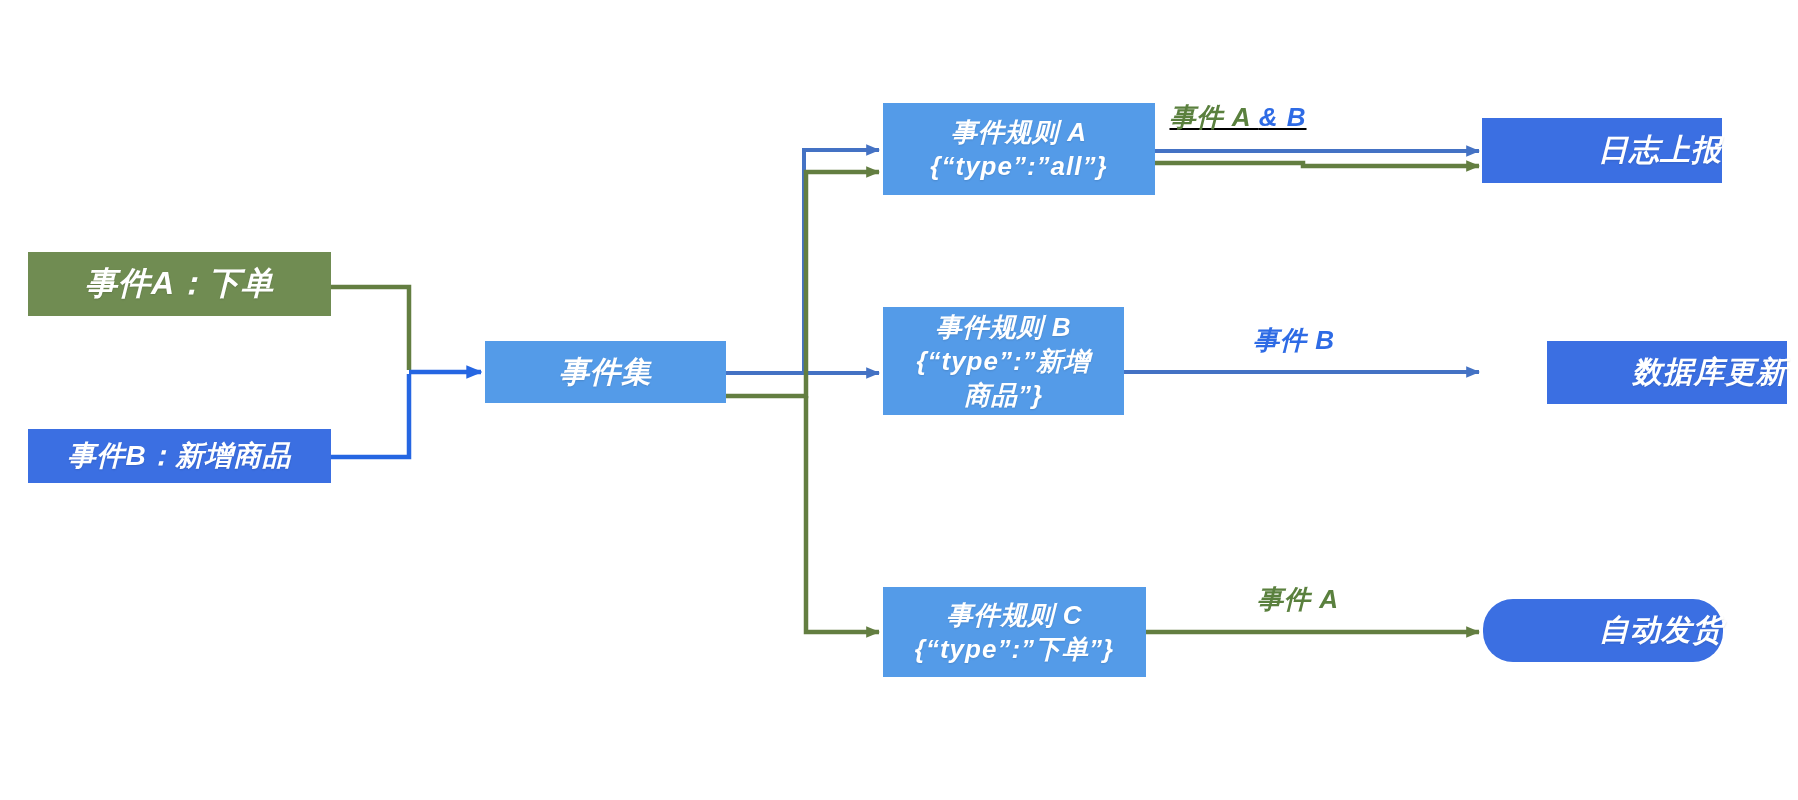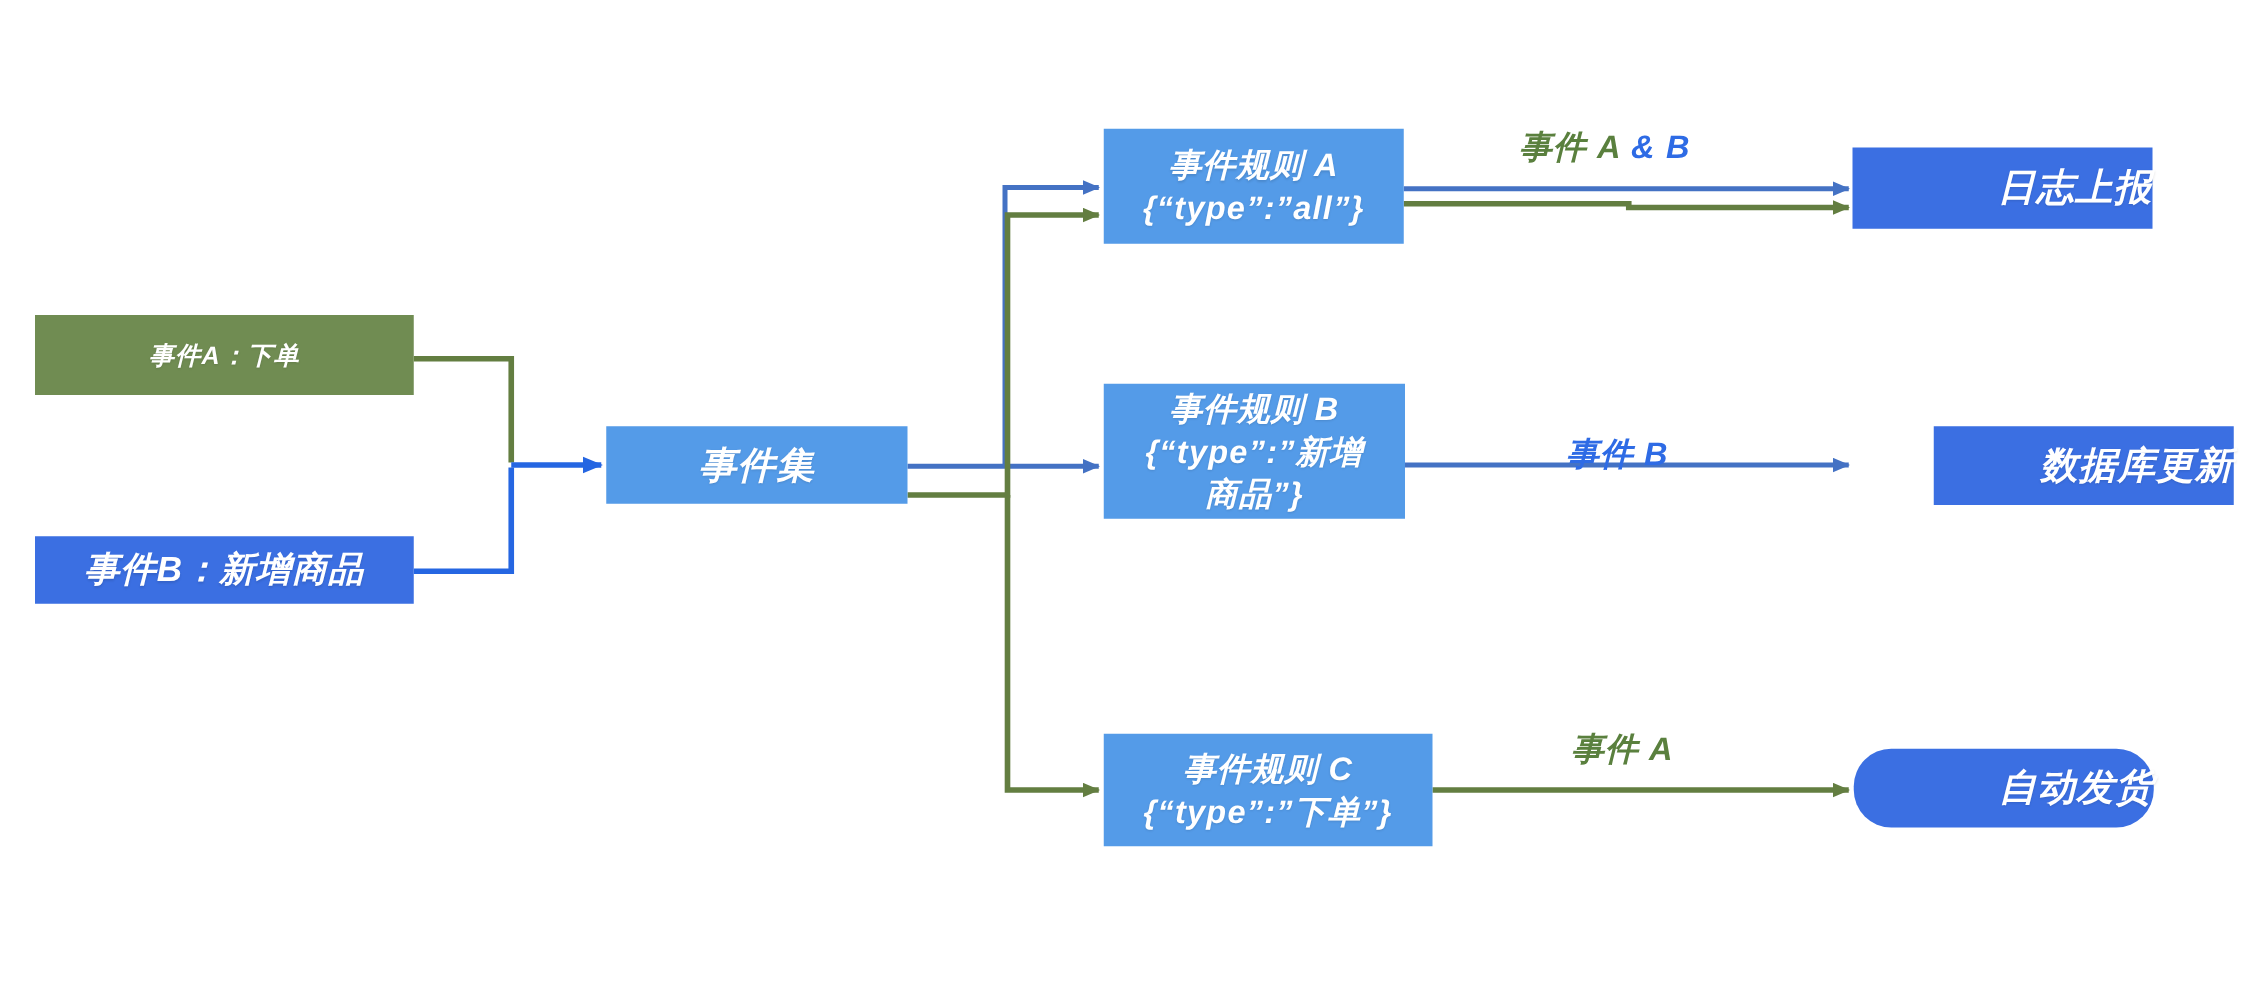--- a/index.html
+++ b/index.html
@@ -33,40 +33,40 @@
     align-items:center;justify-content:center;
     color:#fff;font-weight:bold;font-style:italic;
     text-align:center;letter-spacing:1px;
     text-shadow:0 1px 2px rgba(0,0,0,0.12);
     box-sizing:border-box;
   }
   .fill-green{background:var(--green_fill);}
   .fill-vivid{background:var(--vivid_blue_fill);}
   .fill-light{background:var(--light_blue_fill);}
 
-  .n-event-a{left:28px;top:252px;width:303px;height:64px;font-size:20px;}
+  .n-event-a{left:28px;top:252px;width:303px;height:64px;font-size:32px;}
   .n-event-b{left:28px;top:429px;width:303px;height:54px;font-size:28px;}
   .n-event-set{left:485px;top:341px;width:241px;height:62px;font-size:30px;}
   .n-rule{font-size:26px;line-height:34px;}
-  .n-rule-a{left:883px;top:103px;width:240px;height:92px;}
+  .n-rule-a{left:883px;top:103px;width:272px;height:92px;}
   .n-rule-b{left:883px;top:307px;width:241px;height:108px;}
   .n-rule-c{left:883px;top:587px;width:263px;height:90px;}
   .n-sink{font-size:30px;align-items:flex-end;}
   .n-sink-log{left:1482px;top:118px;width:240px;height:65px;}
   .n-sink-db{left:1547px;top:341px;width:240px;height:63px;}
   .n-sink-ship{left:1483px;top:599px;width:240px;height:63px;border-radius:30px;}
   .node .line{display:block;}
 
   .edge-label{
     position:absolute;
     font-size:26px;font-weight:bold;font-style:italic;
     text-align:center;letter-spacing:1px;white-space:nowrap;
   }
-  .el-log{left:1174px;top:100px;width:220px;}
-  .el-db{left:1234px;top:323px;width:120px;color:var(--label_blue);margin-top:23px;}
+  .el-log{left:1128px;top:100px;width:220px;text-decoration:underline;}
+  .el-db{left:1234px;top:323px;width:120px;color:var(--label_blue);}
   .el-ship{left:1238px;top:582px;width:120px;color:var(--label_green);}
   .el-green-part{color:var(--label_green);}
   .el-blue-part{color:var(--label_blue);}
 </style>
 </head>
 <body>
 
 <div class="canvas">
 
   <svg class="edges" viewBox="0 0 1798 800">

